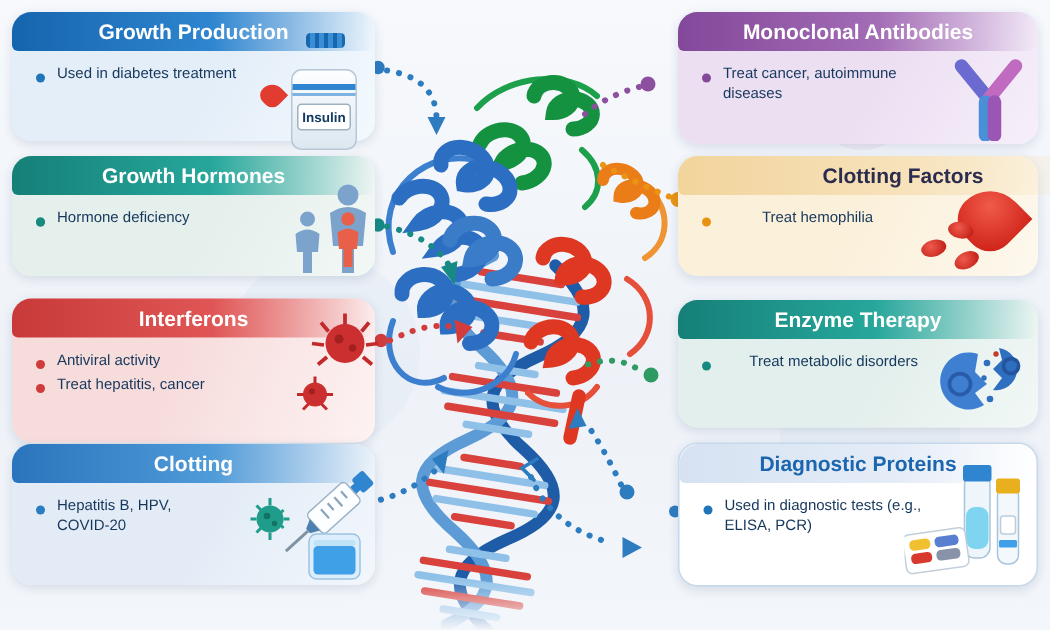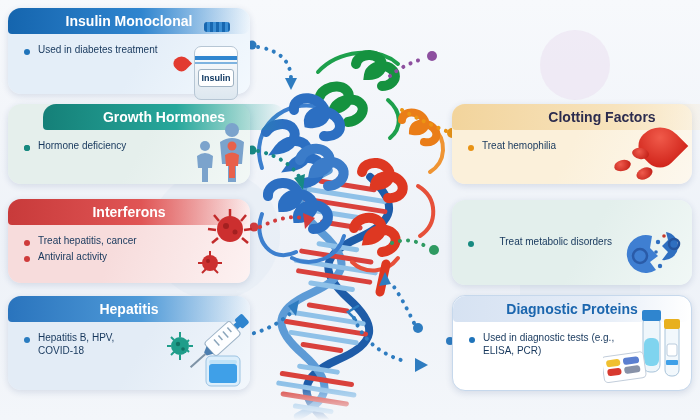--- a/index.html
+++ b/index.html
@@ -20,43 +20,43 @@
   .bullets li .dot{position:absolute;left:0;top:6px;width:6px;height:6px;border-radius:50%;}
   .icon{position:absolute;}
 
   
   .card.insulin{left:8px;top:8px;width:242px;height:86px;background:linear-gradient(120deg,#e4eef8 55%,#f3f9fe);}
   .card.insulin .hdr{background:linear-gradient(90deg,#1565ae,#2f85cf 55%,rgba(47,133,207,0));}
   .card.insulin .bullets{padding-right:78px;}
   .card.insulin .dot{background:#1f74ba;}
 
   .card.growth{left:8px;top:104px;width:242px;height:80px;background:linear-gradient(120deg,#e5efec 55%,#f2f8f6);}
-  .card.growth .hdr{background:linear-gradient(90deg,#158078,#27a79b 55%,rgba(39,167,155,0));margin-left:35px;}
+  .card.growth .hdr{background:linear-gradient(90deg,#158078,#27a79b 55%,rgba(39,167,155,0));}
   .card.growth .bullets{padding-right:56px;}
   .card.growth .dot{background:#178a80;}
 
-  .card.interferon{left:8px;top:199px;width:242px;height:84px;background:linear-gradient(110deg,#f7dcdc 45%,#fdf2f2);}
+  .card.interferon{left:8px;top:199px;width:242px;height:96px;background:linear-gradient(110deg,#f7dcdc 45%,#fdf2f2);}
   .card.interferon .hdr{background:linear-gradient(90deg,#c83a3a,#e05555 55%,rgba(224,85,85,0));}
   .card.interferon .bullets{padding-right:44px;}
   .card.interferon .dot{background:#cf3b3b;}
 
   .card.vaccine{left:8px;top:296px;width:242px;height:94px;background:linear-gradient(120deg,#e3ecf6 55%,#f2f7fc);}
   .card.vaccine .hdr{background:linear-gradient(90deg,#2a74bd,#4f9ad8 55%,rgba(79,154,216,0));}
   .card.vaccine .bullets{padding-right:92px;}
   .card.vaccine .dot{background:#2a7cc0;}
 
   
   .card.mono{left:452px;top:8px;width:240px;height:88px;background:linear-gradient(120deg,#ecdff2 55%,#f6effa);}
   .card.mono .hdr{background:linear-gradient(90deg,#83489a,#a36cb5 55%,rgba(163,108,181,0));}
   .card.mono .bullets{padding-right:64px;}
   .card.mono .dot{background:#84499b;}
 
   .card.clot{left:452px;top:104px;width:240px;height:80px;background:linear-gradient(115deg,#fbf0da 50%,#fdf8ee);}
   .card.clot .hdr{background:linear-gradient(90deg,#f2d49c,#f7e3bd 60%,rgba(247,227,189,0));color:#2c2c4e;padding-left:30px;}
-  .card.clot .bullets{padding-right:78px;}
+  .card.clot .bullets{padding-right:78px;text-align:center;}
   .card.clot .dot{background:#e89213;}
 
   .card.enzyme{left:452px;top:200px;width:240px;height:85px;background:linear-gradient(120deg,#e3efec 55%,#f1f8f6);}
   .card.enzyme .hdr{background:linear-gradient(90deg,#158078,#27a79b 55%,rgba(39,167,155,0));}
   .card.enzyme .bullets{padding-right:74px;text-align:right;}
   .card.enzyme .dot{background:#178a80;}
 
   .card.diag{left:452px;top:295px;width:240px;height:96px;background:#ffffff;border:1.5px solid #c6d8ec;box-sizing:border-box;}
   .card.diag .hdr{background:linear-gradient(90deg,#d6e2f2,#e4ecf7 60%,rgba(228,236,247,0));color:#1b66ae;}
   .card.diag .bullets{padding-right:60px;}
@@ -188,21 +188,21 @@
         <path d="M358,306 L348,312 L356,320" stroke="#2e7cc0" stroke-width="2.5" stroke-dasharray="none"></path>
         <path d="M354,318 Q368,352 408,362" stroke="#2e7cc0" stroke-width="4"></path>
         <path d="M415,358 L428,365 L415,372 Z" fill="#2e7cc0" stroke="none"></path>
         <circle cx="450" cy="341" r="4" fill="#2e7cc0" stroke="none"></circle>
       </g>
     </g>
   </svg>
 
   <div class="card insulin">
     <div class="hdr">
-      <span>Insulin Monoclonal</span></div>
+      <span>Growth Production</span></div>
     <ul class="bullets">
       <li><span class="dot"></span><span>Used in diabetes treatment</span></li>
     </ul>
     <div class="icon vial-wrap">
       <div class="drop insulin-drop"></div>
       <div class="vial">
         <div class="vial-band"></div>
           <div class="vial-band b2"></div>
         <div class="vial-label">Insulin</div>
       </div>
@@ -228,22 +228,22 @@
         <circle cx="40" cy="26" r="4.5"></circle>
           <path d="M33,35 Q40,30 47,35 L46,46 L43,46 L43,58 L37,58 L37,46 L34,46 Z"></path>
       </g>
     </svg>
   </div>
 
   <div class="card interferon">
     <div class="hdr">
       <span>Interferons</span></div>
     <ul class="bullets">
+      <li><span class="dot"></span><span>Antiviral activity</span></li>
       <li><span class="dot"></span><span>Treat hepatitis, cancer</span></li>
-      <li><span class="dot"></span><span>Antiviral activity</span></li>
     </ul>
     <svg class="icon" style="right:-6px;top:6px" width="62" height="76">
       <g stroke="#c22a2a" stroke-width="2.5">
         <line x1="36" y1="4" x2="36" y2="12"></line>
           <line x1="20" y1="10" x2="25" y2="16"></line>
           <line x1="52" y1="10" x2="47" y2="16"></line>
         <line x1="14" y1="24" x2="22" y2="25"></line>
           <line x1="58" y1="24" x2="50" y2="25"></line>
         <line x1="18" y1="38" x2="24" y2="33"></line>
           <line x1="54" y1="38" x2="48" y2="33"></line>
@@ -258,23 +258,23 @@
           <line x1="8" y1="68" x2="12" y2="64"></line>
           <line x1="24" y1="68" x2="20" y2="64"></line>
       </g>
       <circle cx="16" cy="58" r="8" fill="#cc2f2f"></circle>
         <circle cx="14" cy="56" r="2" fill="#a32020"></circle>
     </svg>
   </div>
 
   <div class="card vaccine">
     <div class="hdr">
-      <span>Hepatitis</span></div>
-    <ul class="bullets">
-      <li><span class="dot"></span><span>Hepatitis B, HPV, COVID-18</span></li>
+      <span>Clotting</span></div>
+    <ul class="bullets">
+      <li><span class="dot"></span><span>Hepatitis B, HPV, COVID-20</span></li>
     </ul>
     <svg class="icon" style="right:0px;top:8px" width="92" height="86">
       <g transform="rotate(48 60 40)">
         <rect x="53" y="2" width="12" height="10" fill="#2f85cf" rx="2"></rect>
         <rect x="56" y="10" width="6" height="6" fill="#2f85cf"></rect>
         <rect x="50" y="16" width="18" height="34" fill="#fdfeff" stroke="#9bb2c6" rx="3"></rect>
         <line x1="54" y1="22" x2="60" y2="22" stroke="#8aa5bb" stroke-width="1.5"></line>
         <line x1="54" y1="28" x2="62" y2="28" stroke="#8aa5bb" stroke-width="1.5"></line>
         <line x1="54" y1="34" x2="60" y2="34" stroke="#8aa5bb" stroke-width="1.5"></line>
         <line x1="54" y1="40" x2="62" y2="40" stroke="#8aa5bb" stroke-width="1.5"></line>
@@ -293,36 +293,53 @@
           <line x1="31" y1="36" x2="28" y2="39"></line>
       </g>
       <circle cx="20" cy="40" r="2.2" fill="#127264"></circle>
         <circle cx="25" cy="45" r="1.8" fill="#127264"></circle>
       <rect x="48" y="52" width="34" height="30" rx="5" fill="#dceefb" stroke="#9cc3e2"></rect>
       <rect x="51" y="60" width="28" height="19" rx="3" fill="#3fa0e8"></rect>
       <rect x="51" y="56" width="28" height="4" rx="2" fill="#bfe2f7"></rect>
     </svg>
   </div>
 
+  <div class="card mono">
+    <div class="hdr">
+      <span>Monoclonal Antibodies</span></div>
+    <ul class="bullets">
+      <li><span class="dot"></span><span>Treat cancer, autoimmune diseases</span></li>
+    </ul>
+    <svg class="icon" style="right:4px;top:26px" width="58" height="60">
+      <g fill="none" stroke-linecap="round" stroke-width="9">
+        <path d="M29,32 L11,10" stroke="#6a6ad0"></path>
+        <path d="M29,32 L47,10" stroke="#c06ac0"></path>
+        <path d="M27,34 L27,56" stroke="#4a90d9"></path>
+        <path d="M33,34 L33,56" stroke="#9a55b5"></path>
+      </g>
+    </svg>
+  </div>
 
   <div class="card clot">
     <div class="hdr">
       <span>Clotting Factors</span></div>
     <ul class="bullets">
       <li><span class="dot"></span><span>Treat hemophilia</span></li>
     </ul>
     <div class="icon" style="right:2px;top:16px;width:80px;height:62px">
       <div class="bigdrop"></div>
       <div class="cell" style="left:4px;top:40px;transform:rotate(-15deg)"></div>
       <div class="cell" style="left:22px;top:28px;transform:rotate(10deg)"></div>
       <div class="cell" style="left:26px;top:48px;transform:rotate(-25deg)"></div>
     </div>
   </div>
 
   <div class="card enzyme">
+    <div class="hdr">
+      <span>Enzyme Therapy</span></div>
     <ul class="bullets">
       <li><span class="dot"></span><span>Treat metabolic disorders</span></li>
     </ul>
     <svg class="icon" style="right:4px;top:22px" width="66" height="60">
       <path d="M30,14 A19,19 0 1 0 34,48 L28,40 L36,34 L28,26 Z" fill="#3f7fd2"></path>
       <circle cx="18" cy="34" r="7" fill="none" stroke="#2a5ba8" stroke-width="2.5"></circle>
       <path d="M44,10 A14,14 0 1 1 40,38 L46,30 L40,24 L46,18 Z" fill="#2f6fc0"></path>
       <circle cx="52" cy="22" r="5" fill="none" stroke="#24549e" stroke-width="2.5"></circle>
       <circle cx="36" cy="20" r="2.2" fill="#2f6fc0"></circle>
         <circle cx="38" cy="44" r="2.2" fill="#2f6fc0"></circle>

